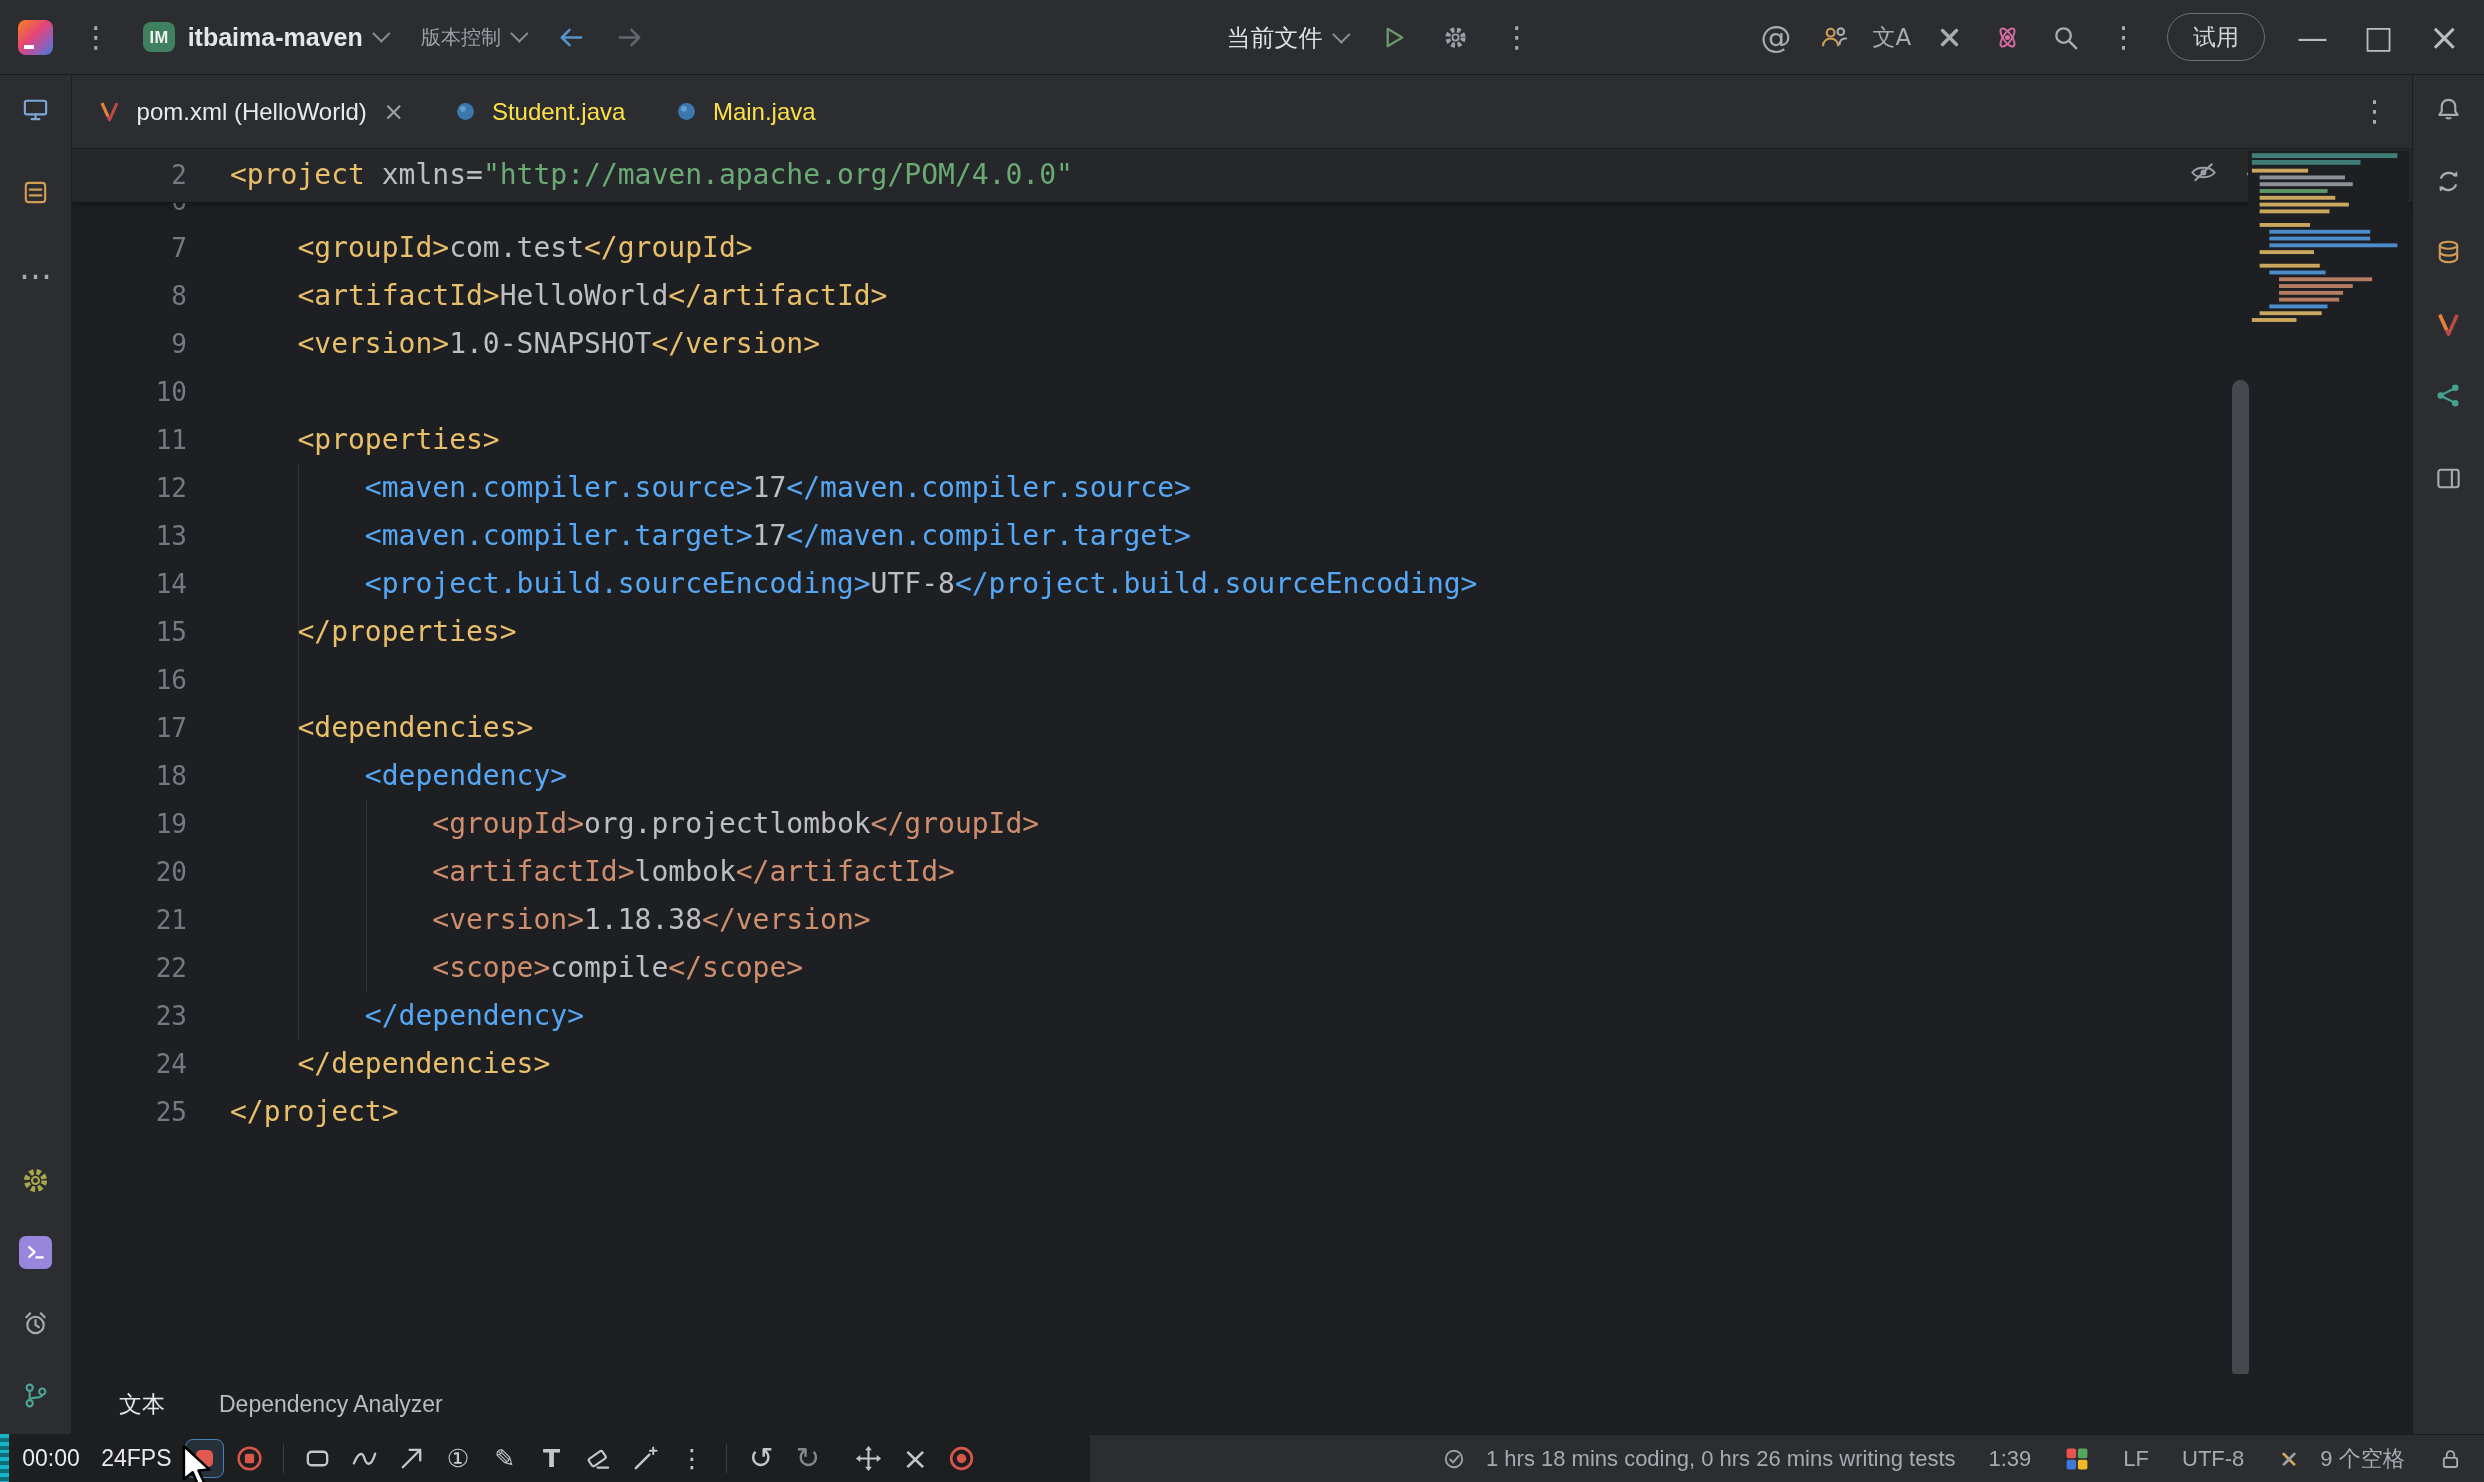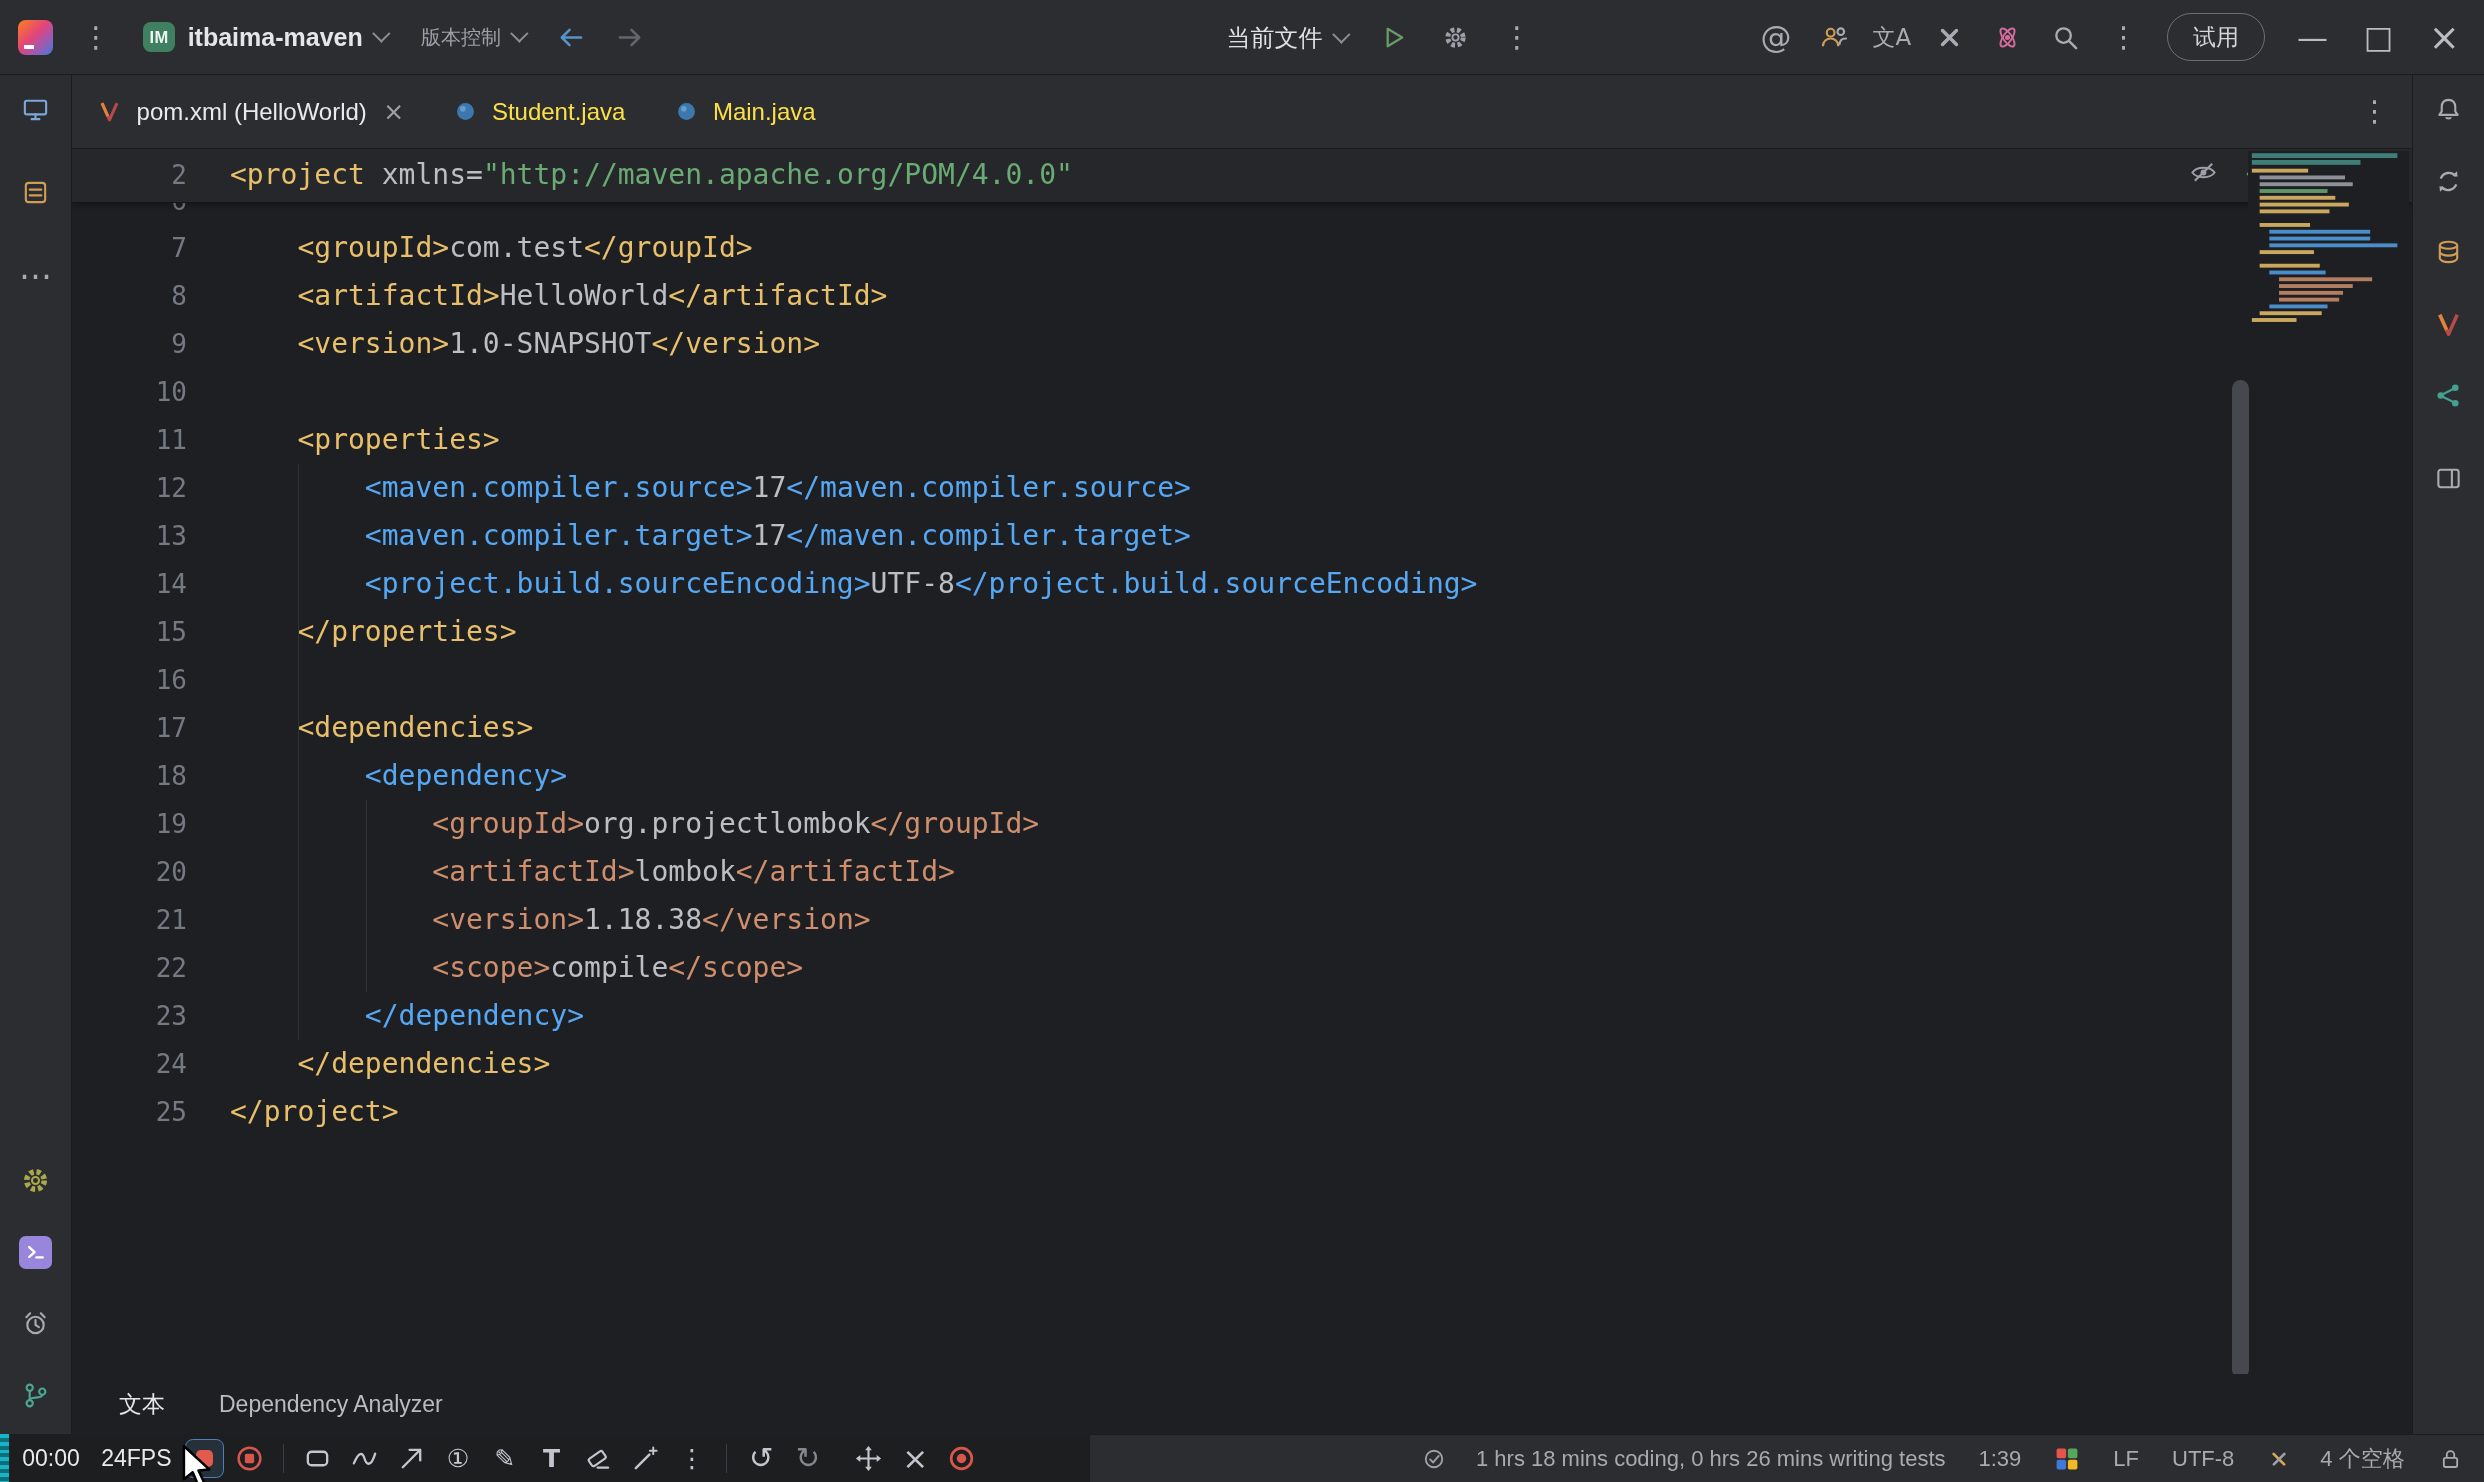--- a/index.html
+++ b/index.html
@@ -66,21 +66,21 @@
 
   
   .btabs{position:absolute;left:72px;right:72px;top:1374px;height:60px;background:#1e1f22;display:flex;align-items:center;
          gap:54px;padding-left:47px;box-sizing:border-box;font-size:23px;z-index:4;}
   .btab{color:#b9bcc2;} .btab.sel{color:#e4e6ea;}
 
   
   .status{position:absolute;left:0;right:0;bottom:0;height:49px;background:#2b2d30;border-top:1px solid #1b1c1e;
           display:flex;align-items:center;justify-content:flex-end;gap:33px;padding:0 21.3px;box-sizing:border-box;
           font-size:22px;color:#a6aab1;z-index:5;}
-  .sitem{display:flex;align-items:center;gap:29px;}
+  .sitem{display:flex;align-items:center;gap:19px;}
 
   
   .recorder{position:absolute;left:0;bottom:0;width:1090px;height:49px;background:#1d1e20;display:flex;align-items:center;
             gap:5.8px;z-index:8;}
   .rec-accent{width:8.7px;height:49px;background:repeating-linear-gradient(180deg,#17b3c6 0 3.9px,#0d6d79 3.9px 7.8px);flex:none;}
   .rec-txt{color:#e9eaec;font-size:23px;margin:0 7.8px;white-space:nowrap;}
   .tool{width:41px;height:43px;display:flex;align-items:center;justify-content:center;color:#c3c7cd;font-size:25px;flex:none;}
   .tool .glyph{color:#c3c7cd;font-size:25px;}
   .tool.dim .glyph{color:#84888e;}
   .rec-btn{width:39px;height:39px;border-radius:7.8px;display:flex;align-items:center;justify-content:center;flex:none;}
@@ -410,21 +410,21 @@
           <rect x="16" y="16" width="11" height="11" rx="2" fill="#f2b826"></rect>
       </svg>
     </div>
     <span class="sitem">LF</span>
     <span class="sitem">UTF-8</span>
     <div class="sitem">
       <svg width="24" height="24" viewBox="0 0 30 30">
         <rect x="4" y="13.5" width="22" height="3.4" rx="1.7" transform="rotate(45 15 15)" fill="#d8a657"></rect>
         <rect x="4" y="13.5" width="22" height="3.4" rx="1.7" transform="rotate(-45 15 15)" fill="#9da0a8"></rect>
       </svg>
-      <span>4 个空格</span>
+      <span>9 个空格</span>
     </div>
     <div class="sitem">
       <svg width="25" height="25" viewBox="0 0 30 30">
           <rect x="7" y="13" width="16" height="11" rx="2" fill="none" stroke="#a7abb2" stroke-width="2.2"></rect>
           <path d="M10.5 13 V9.5 a4.5 4.5 0 0 1 9 0 V13" fill="none" stroke="#a7abb2" stroke-width="2.2"></path>
         </svg>
     </div>
   </footer>
 
   <div class="recorder">

